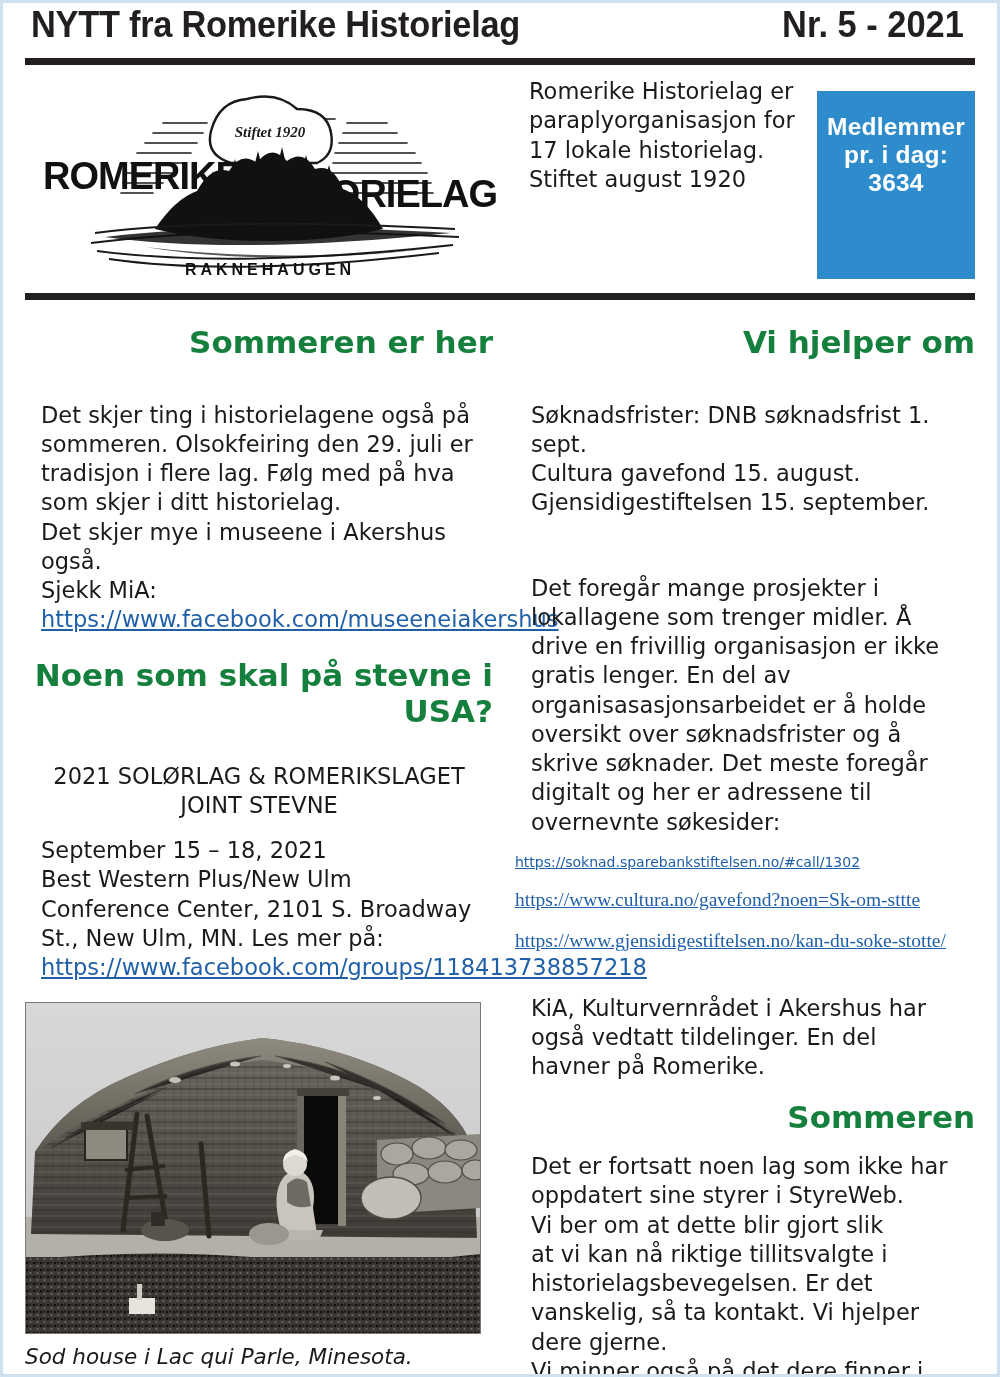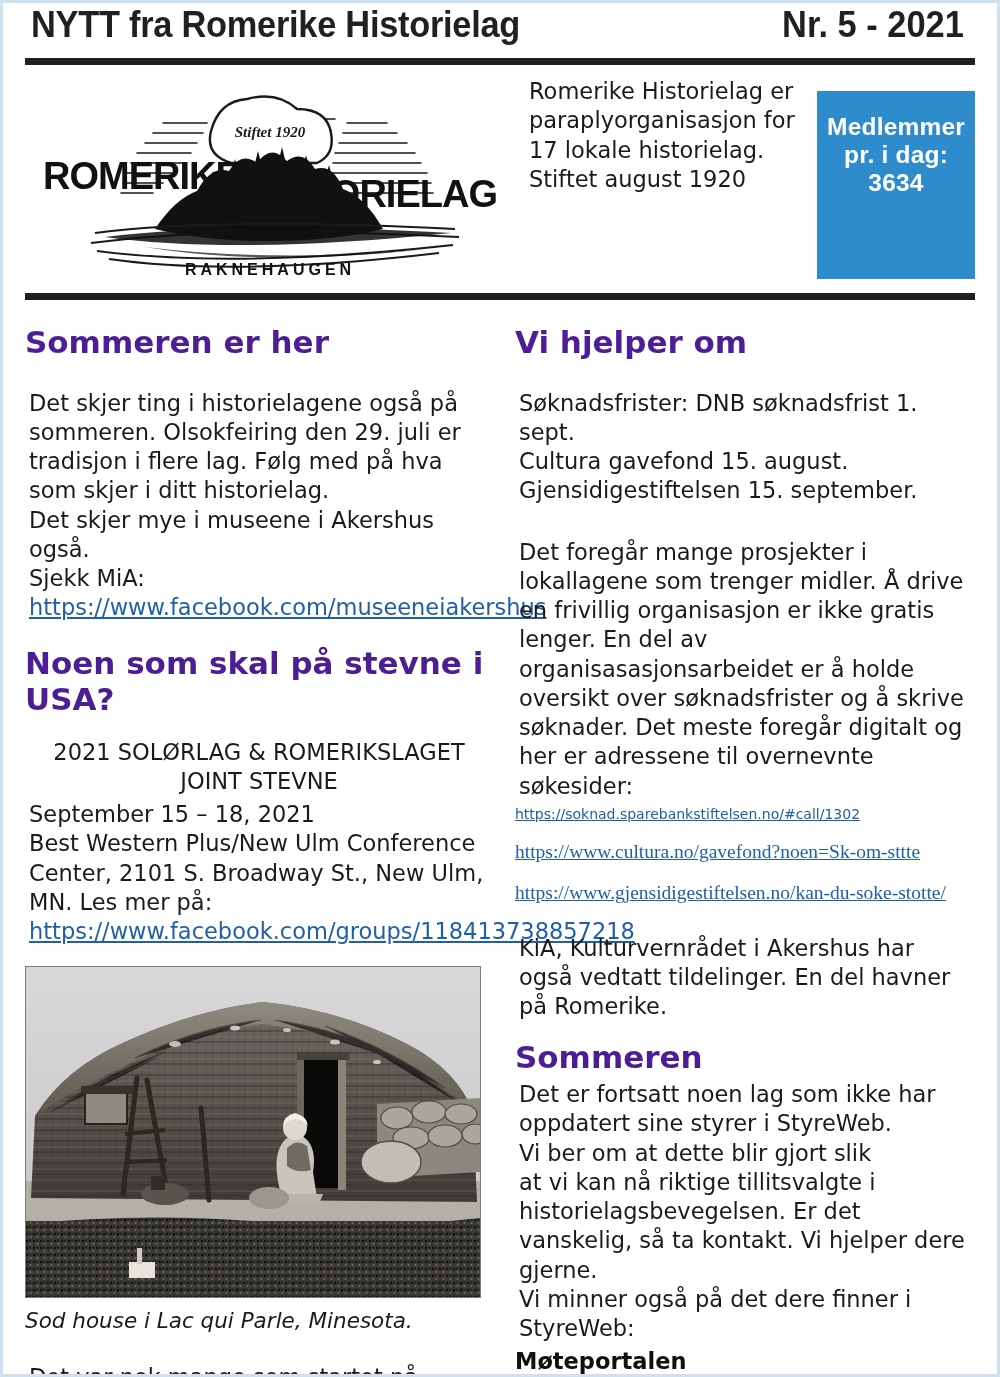--- a/index.html
+++ b/index.html
@@ -102,35 +102,35 @@
     padding: 0 22px;
     margin-top: 2px;
   }
   .col {
     box-sizing: border-box;
   }
   .col-left  { width: 480px; flex: 0 0 480px; padding-right: 12px; }
   .col-right { flex: 1 1 auto; padding-left: 10px; }
 
   h2.section-head {
-    color: #4c1d95;
+    color: #15803d;
     font-family: "DejaVu Sans", sans-serif;
     font-weight: bold;
     font-size: 31px;
-    text-align: left;
+    text-align: right;
     margin: 22px 0 0 0;
     line-height: 1.18;
   }
   h2.section-head.tight { margin-top: 18px; }
 
   p.body {
     font-size: 22.5px;
     line-height: 1.30;
     color: #1a1a1a;
-    margin: 4px;
+    margin: 16px;
     white-space: pre-line;
   }
   .gap-sm { height: 16px; }
   .gap-md { height: 24px; }
 
   .center { text-align: center; }
 
   a.link, .link {
     color: #1f5fa8;
     text-decoration: underline;

